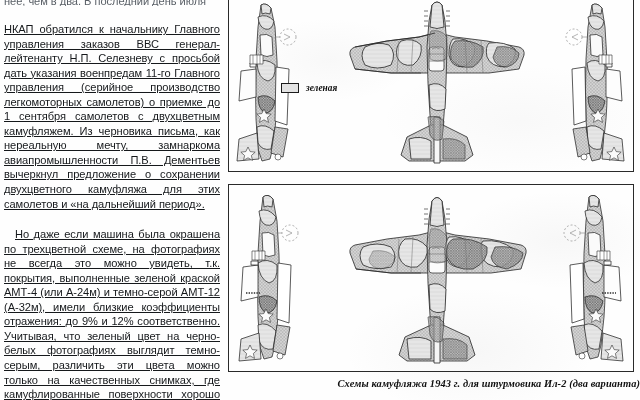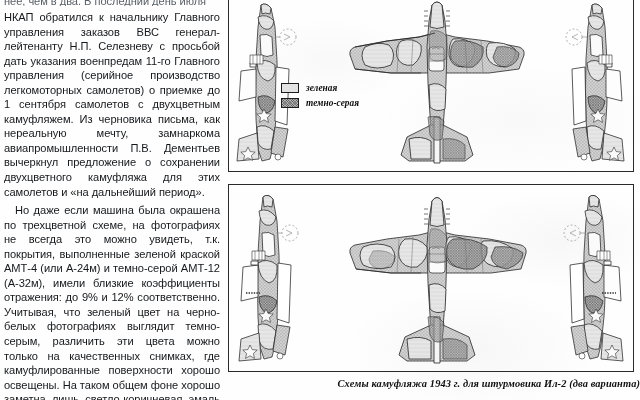--- a/index.html
+++ b/index.html
@@ -35,21 +35,21 @@
     margin:0;
     padding:0 4px 0 4px;
     letter-spacing:-0.05px;
     -webkit-font-smoothing:none;
   }
   .para.indent{ text-indent:11px; }
   .para.clip-top{
     
     margin-top:-4px;
   }
-  .para + .para{ margin-top:4px; }
+  .para + .para{ margin-top:16px;text-decoration:underline; }
 
   
   .clipline{
     display:block;
     color:#595f66;
     height:10px;
     overflow:hidden;
     font-size:11.1px;
     line-height:11px;
   }
@@ -290,24 +290,20 @@
             <circle cx="20" cy="36" r="8" stroke="#7a7a7a" stroke-width="0.6" stroke-dasharray="2 2" fill="none"></circle>
             <path d="M33 36H28M24 33 l-6 3 6 3" stroke="#777" stroke-width="0.55"></path>
             <circle cx="30" cy="156" r="3" stroke="#2b2b2b" stroke-width="0.6" fill="#fff"></circle>
           </g>
         </svg>
 
         <div class="legend" id="legend-top">
           <div class="legend-row">
             <span class="swatch f-green"></span>
             <span class="legend-label">зеленая</span>
-          </div>
-          <div class="legend-row">
-            <span class="swatch f-gray"></span>
-            <span class="legend-label">темно-серая</span>
           </div>
         </div>
 
       </div>
     </div>
 
     <div class="panel" id="panel-bottom">
       <div class="panel-inner">
 
         <svg class="plane" style="left:4px;top:8px;" width="72" height="174" viewBox="0 0 72 174">

